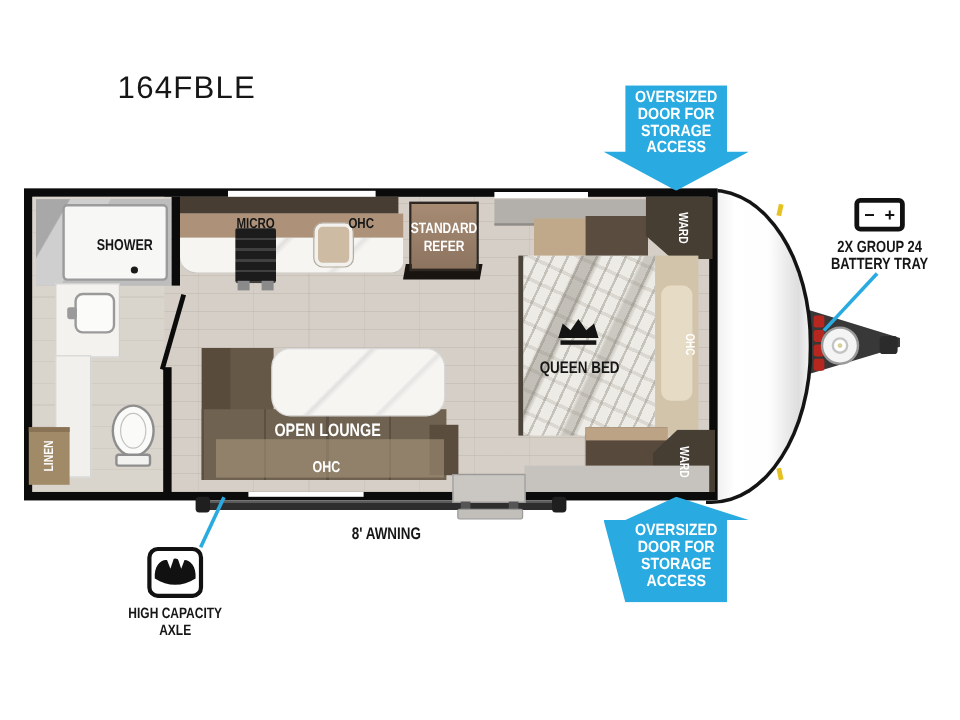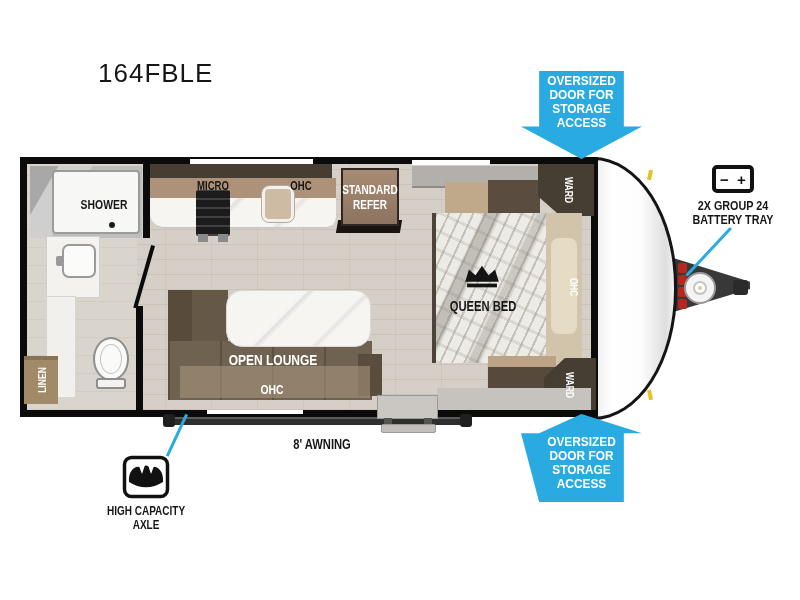--- a/index.html
+++ b/index.html
@@ -10,21 +10,21 @@
 
   
   .L { position:absolute; font-weight:700; white-space:nowrap; line-height:1; z-index:5; }
   .wt { color:#ffffff; }
   .bk { color:#161616; }
   .c  { transform:translate(-50%,-50%) scaleX(.8); }
   .vd { writing-mode:vertical-rl; transform:translate(-50%,-50%) scaleY(.78); }
   .vu { writing-mode:vertical-rl; transform:translate(-50%,-50%) rotate(180deg) scaleY(.78); }
 
   
-  .arrow { position:absolute; left:521px; width:121px; height:88px; z-index:7;
+  .arrow { position:absolute; left:503px; width:121px; height:88px; z-index:7;
            background:var(--arrow-blue,#29ABE2); }
   .arrow-down { top:71px;  clip-path:polygon(15% 0,85% 0,85% 63%,100% 63%,50% 100%,0 63%,15% 63%); }
   .arrow-up   { top:414px; clip-path:polygon(50% 0,100% 22%,85% 22%,85% 100%,15% 100%,0 22%,15% 22%); }
   .arrow-txt { position:absolute; left:0; right:0; text-align:center; color:#fff;
                font-weight:700; font-size:13.5px; line-height:14px; transform:scaleX(.88); }
   .cyan-line { position:absolute; height:0; border-top:3px solid var(--callout-line,#29ABE2);
                transform-origin:0 0; z-index:7; }
 
   
   .floor { background:#d5cfc7;

